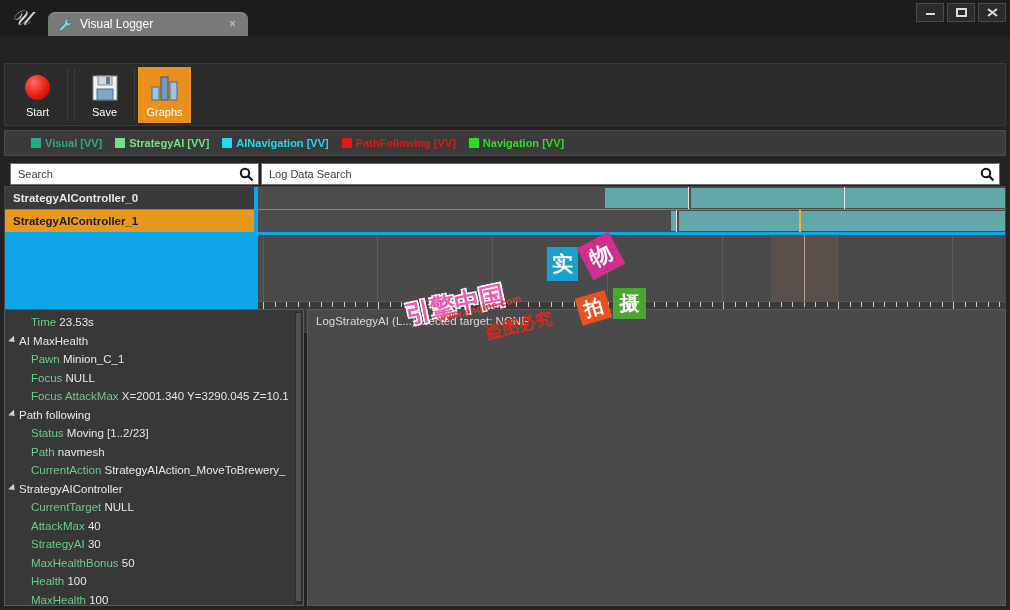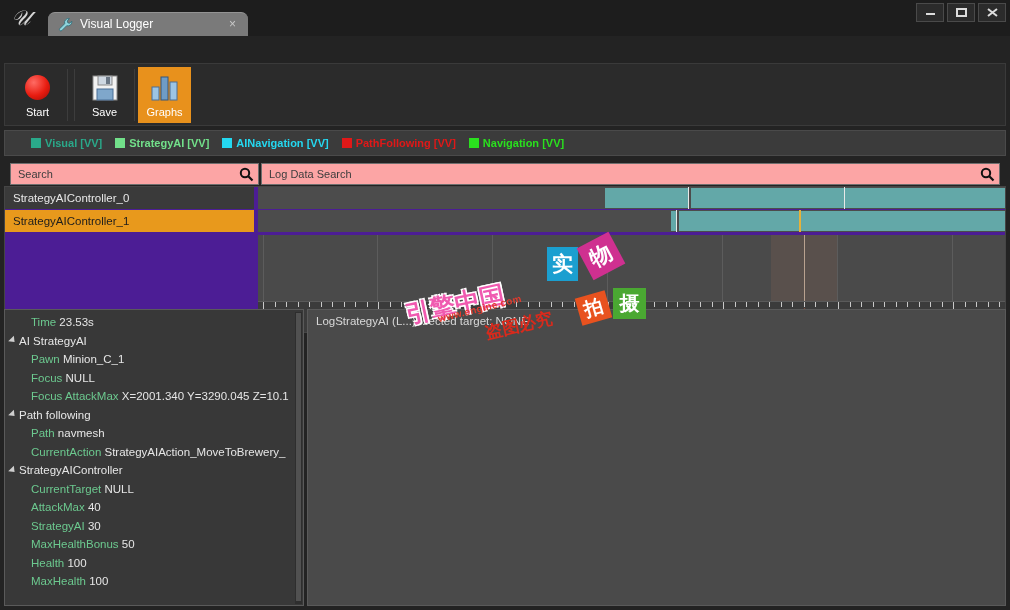--- a/index.html
+++ b/index.html
@@ -79,34 +79,34 @@
     position: absolute; left: 4px; top: 130px; width: 1002px; height: 26px;
     background: #3b3b3b; border: 1px solid #4a4a4a;
     display: flex; align-items: center; padding-left: 26px; gap: 13px;
   }
   .filt { display: flex; align-items: center; gap: 4px; font-size: 11px; font-weight: bold; }
   .swatch { width: 10px; height: 10px; display: inline-block; }
 
   
   .searchrow { position: absolute; left: 4px; top: 163px; width: 1002px; height: 22px; }
   .sbox {
-    position: absolute; top: 0; height: 22px; background: #fca5a5;
+    position: absolute; top: 0; height: 22px; background: #ffffff;
     border: 1px solid #6f6f6f; display: flex; align-items: center;
   }
   .sbox .ph { font-size: 11px; color: #3d3d3d; padding-left: 7px; }
   .mag {
     position: absolute; right: 4px; top: 3px; width: 15px; height: 15px;
   }
   #search-left { left: 6px; width: 249px; }
   #search-right { left: 257px; width: 739px; }
 
   
   .timeline {
     position: absolute; left: 4px; top: 186px; width: 1002px; height: 147px;
-    background: #4c1d95; border: 1px solid #454545; overflow: hidden;
+    background: #0ea5e9; border: 1px solid #454545; overflow: hidden; font-weight: bold;
   }
   .trow { position: absolute; left: 0; height: 22px; width: 1002px; }
   .trow .name {
     position: absolute; left: 0; top: 0; width: 249px; height: 22px;
     font-size: 11.5px; color: #e8e8e8; padding-left: 8px; line-height: 22px;
     background: #3a3a3a;
   }
   .trow.selected .name { background: #e8991c; color: #1d1d1d; }
   .trow .track {
     position: absolute; left: 253px; top: 0; right: 0; height: 22px;
@@ -421,25 +421,26 @@
           <div class="tlabel" style="left: 453px;">20.00</div>
           <div class="tlabel" style="left: 683px;">30.00</div>
           <div class="scrubhandle" style="left: 540px;"></div>
         </div>
     </div>
   </div>
 
   <div class="details">
     <div id="dlines">
         <div class="dline lvl1"><span class="dkey">Time</span><span class="dval"> 23.53s</span></div>
-        <div class="dline lvl0"><span class="arrow"></span><span class="dval">AI StrategyAI</span></div>
+        <div class="dline lvl0"><span class="arrow"></span><span class="dval">AI MaxHealth</span></div>
         <div class="dline lvl1"><span class="dkey">Pawn</span><span class="dval"> Minion_C_1</span></div>
         <div class="dline lvl1"><span class="dkey">Focus</span><span class="dval"> NULL</span></div>
         <div class="dline lvl1"><span class="dkey">Focus AttackMax</span><span class="dval"> X=2001.340 Y=3290.045 Z=10.1</span></div>
         <div class="dline lvl0"><span class="arrow"></span><span class="dval">Path following</span></div>
+        <div class="dline lvl1"><span class="dkey">Status</span><span class="dval"> Moving [1..2/23]</span></div>
         <div class="dline lvl1"><span class="dkey">Path</span><span class="dval"> navmesh</span></div>
         <div class="dline lvl1"><span class="dkey">CurrentAction</span><span class="dval"> StrategyAIAction_MoveToBrewery_</span></div>
         <div class="dline lvl0"><span class="arrow"></span><span class="dval">StrategyAIController</span></div>
         <div class="dline lvl1"><span class="dkey">CurrentTarget</span><span class="dval"> NULL</span></div>
         <div class="dline lvl1"><span class="dkey">AttackMax</span><span class="dval"> 40</span></div>
         <div class="dline lvl1"><span class="dkey">StrategyAI</span><span class="dval"> 30</span></div>
         <div class="dline lvl1"><span class="dkey">MaxHealthBonus</span><span class="dval"> 50</span></div>
         <div class="dline lvl1"><span class="dkey">Health</span><span class="dval"> 100</span></div>
         <div class="dline lvl1"><span class="dkey">MaxHealth</span><span class="dval"> 100</span></div>
       </div>

